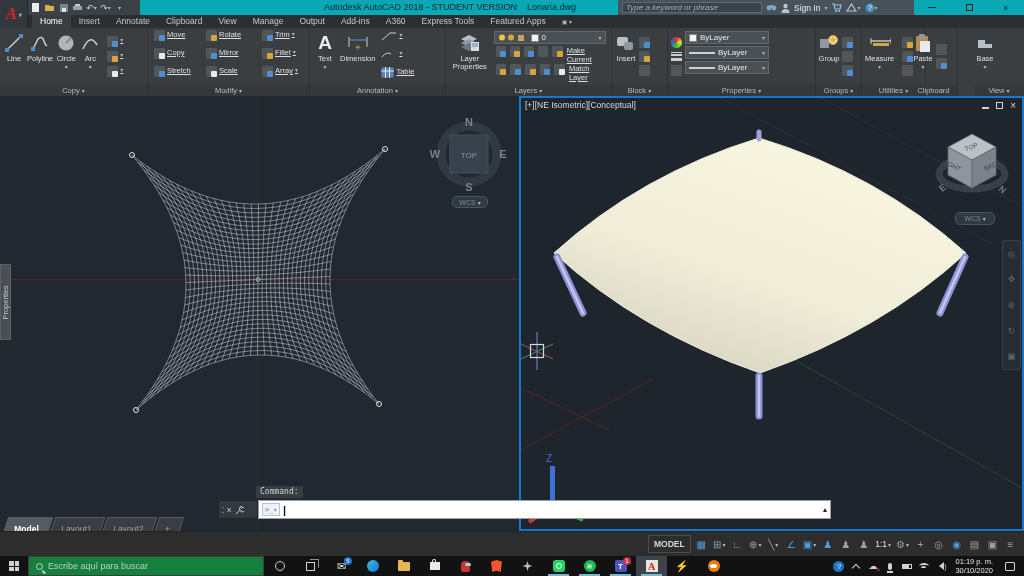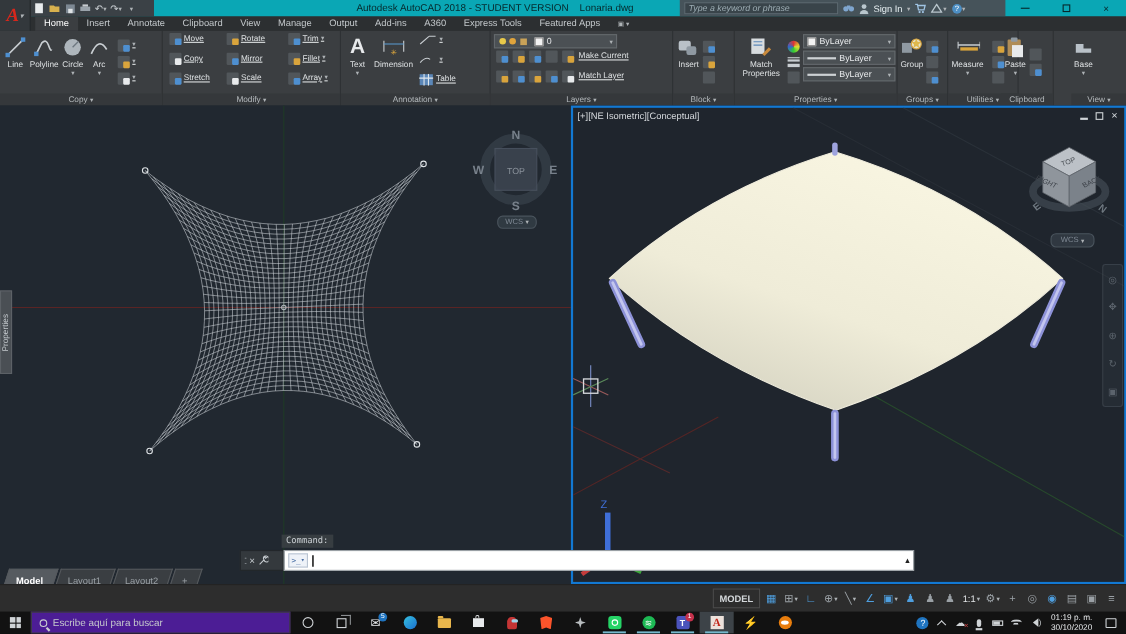--- a/index.html
+++ b/index.html
@@ -114,21 +114,21 @@
     gap:1px; font-size:10px; padding:0 1px; }
   .sbtn .g-on { color:#4e9ede; } .sbtn .g-off { color:#9aa0a5; }
   .sbtn .lbl { color:#e3e6e8; font-size:8.5px; }
 
   
   #taskbar { position:absolute; left:0; top:556px; width:1024px; height:20px; background:#121212;
     display:flex; align-items:stretch; }
   #tb-start { width:28px; display:flex; align-items:center; justify-content:center; }
   .winlogo { width:10px; height:10px; display:grid; grid-template-columns:4.5px 4.5px; gap:1px; }
   .winlogo i { background:#cfd3d6; }
-  #tb-search { width:236px; background:#4c1d95; border:1px solid #3c3d3e; display:flex;
+  #tb-search { width:236px; background:#15803d; border:1px solid #3c3d3e; display:flex;
     align-items:center; gap:5px; padding:0 7px; margin:0; }
   #tb-search .mag { width:7px; height:7px; border:1.5px solid #c9cdd1; border-radius:50%;
     position:relative; }
   #tb-search .mag:after { content:""; position:absolute; left:6px; top:6px; width:4px; height:1.5px;
     background:#c9cdd1; transform:rotate(45deg); transform-origin:0 0; }
   #tb-search span { color:#c6cacd; font-size:9px; }
   .tbi { width:31px; position:relative; display:flex; align-items:center; justify-content:center; }
   .tbi.running:after { content:""; position:absolute; left:5px; right:5px; bottom:0; height:2px;
     background:#76b9ce; }
   .tbi.active-app { background:#3d4348; }
@@ -394,20 +394,33 @@
               </svg>
               <span>Table</span>
             </div>
         </div>
       </div>
       <div class="ptitle"><span>Annotation</span> <span class="dd">▾</span></div>
     </div>
 
     <div class="panel" style="left:446px;width:166px">
       <div class="pbody" style="gap:3px;padding-left:3px">
+        <div class="bigbtn" style="width:44px">
+          <span class="bicon">
+              <svg width="22" height="20">
+                <path d="M2 6 l8-4 8 4-8 4z" fill="#b9c1c8"></path>
+                <path d="M2 10 l8-4 8 4-8 4z" fill="#8f99a2"></path>
+                <path d="M2 14 l8-4 8 4-8 4z" fill="#6e7880"></path>
+                <rect x="12" y="9" width="8" height="9" fill="#d8dcdf"></rect>
+                <line x1="13" y1="11" x2="19" y2="11" stroke="#5b87b8"></line>
+                <line x1="13" y1="13" x2="19" y2="13" stroke="#5b87b8"></line>
+              </svg>
+            </span>
+          <span>Layer Properties</span>
+        </div>
         <div style="display:flex;flex-direction:column;gap:2px;padding-top:3px">
           <div class="combo" style="width:112px">
             <svg width="30" height="9">
                 <circle cx="4" cy="4.5" r="3" fill="#e8c94a"></circle>
                 <circle cx="13" cy="4.5" r="3" fill="#e0a43c"></circle>
                 <rect x="20" y="2" width="6" height="6" fill="#c9a258"></rect>
               </svg>
             <span class="sw"></span>
             <span>0</span>
             <span class="spring"></span>
@@ -449,31 +462,20 @@
           <span class="tile b"></span>
           <span class="tile y"></span>
           <span class="tile"></span>
         </div>
       </div>
       <div class="ptitle"><span>Block</span> <span class="dd">▾</span></div>
     </div>
 
     <div class="panel" style="left:668px;width:148px">
       <div class="pbody" style="gap:3px;padding-left:3px">
-        <div class="bigbtn" style="width:42px">
-          <span class="bicon">
-              <svg width="22" height="20">
-                <rect x="2" y="2" width="12" height="14" fill="#d8dcdf"></rect>
-                <line x1="4" y1="5" x2="12" y2="5" stroke="#5b87b8"></line>
-                <line x1="4" y1="8" x2="12" y2="8" stroke="#5b87b8"></line>
-                <path d="M12 16 l6-6 2 2-6 6z" fill="#c98a3c"></path>
-              </svg>
-            </span>
-          <span>Match Properties</span>
-        </div>
         <div style="display:flex;flex-direction:column;justify-content:center;gap:3px">
           <span style="width:11px;height:11px;border-radius:50%;background:conic-gradient(#d33,#dd3,#3c3,#36c,#d33)"></span>
           <span style="width:11px;height:11px;display:flex;flex-direction:column;justify-content:space-around">
               <i style="height:1px;background:#c9ced2"></i>
               <i style="height:2px;background:#c9ced2"></i>
               <i style="height:3px;background:#c9ced2"></i>
             </span>
           <span class="tile"></span>
         </div>
         <div style="display:flex;flex-direction:column;gap:2px;padding-top:3px">

